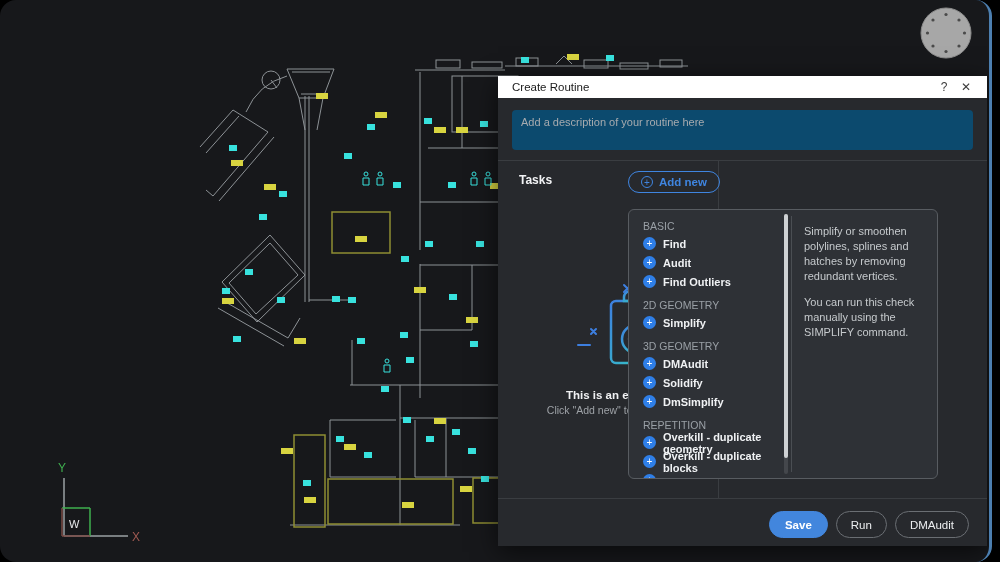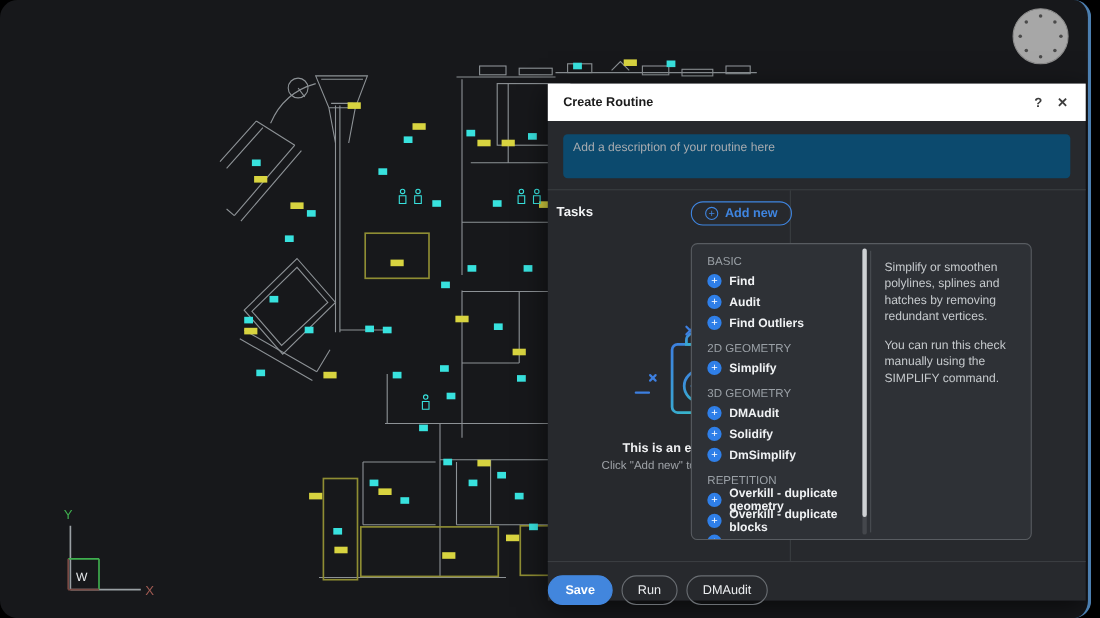--- a/index.html
+++ b/index.html
@@ -12,30 +12,30 @@
   .display{position:absolute;left:0;top:0;width:992px;height:562px;background:#17181b;
     border-radius:16px;border-right:3px solid var(--edge);overflow:hidden;}
   
   .cad{position:absolute;inset:0;}
   .cad svg{position:absolute;left:0;top:0;}
   
   .avatar{position:absolute;right:17px;top:7px;width:52px;height:52px;}
   
   .dialog{position:absolute;left:498px;top:76px;width:489px;height:470px;
     background:var(--dlg-bg);box-shadow:0 6px 24px rgba(0,0,0,.6);font-size:11px;color:#e8eaec;}
-  .titlebar{height:34px;background:#fff;color:#1b1b1b;display:flex;align-items:center;padding:0 10px 0 14px;font-weight:bold;}
+  .titlebar{height:22px;background:#fff;color:#1b1b1b;display:flex;align-items:center;padding:0 10px 0 14px;}
   .titlebar .t{font-size:11.5px;}
   .titlebar .sp{flex:1;}
   .tb-btn{color:#3c3c3c;font-size:12px;width:22px;text-align:center;cursor:default;}
   .desc{margin:12px 14px 10px 14px;height:40px;background:#0c4a6e;border-radius:4px;
     padding:6px 9px;color:#a7abaf;font-size:11px;}
   .hdiv{height:1px;background:#3a3d41;}
   .panes{position:relative;height:337px;}
   .vdiv{position:absolute;left:220px;top:0;bottom:0;width:1px;background:#3a3d41;}
-  .tasks-row{display:flex;align-items:center;padding:12px 0 0 8px;}
+  .tasks-row{display:flex;align-items:center;padding:12px 0 0 21px;}
   .tasks-label{font-weight:bold;font-size:12px;color:#f2f3f5;}
   .addnew{position:absolute;left:130px;top:10px;height:22px;padding:0 12px;border:1px solid var(--accent);
     border-radius:12px;color:var(--accent);display:flex;align-items:center;gap:6px;background:transparent;
     font-size:11.5px;font-weight:bold;cursor:pointer;}
   .addnew .plus{display:inline-block;width:12px;height:12px;border:1px solid var(--accent);border-radius:50%;
     line-height:11px;text-align:center;font-size:10px;font-weight:normal;}
   
   .empty{position:absolute;left:8px;top:122px;width:210px;text-align:center;}
   .empty .e-title{font-weight:bold;font-size:11.5px;color:#f0f1f3;margin-top:6px;white-space:nowrap;}
   .empty .e-sub{color:#9ea2a7;font-size:10.5px;margin-top:3px;white-space:nowrap;}
@@ -48,21 +48,21 @@
   .m-item{display:flex;align-items:center;gap:7px;height:19px;cursor:pointer;color:#f0f2f4;font-size:11px;font-weight:bold;}
   .m-ico{width:13px;height:13px;border-radius:50%;background:#2f7fe8;color:#fff;font-size:10px;line-height:13px;
     text-align:center;font-weight:normal;flex:none;}
   .sbar{width:10px;padding:4px 3px;background:transparent;}
   .sbar .track{width:4px;height:100%;background:#44474c;border-radius:2px;position:relative;}
   .sbar .thumb{position:absolute;left:0;top:0;width:4px;height:94%;background:#ced1d4;border-radius:2px;}
   .tipsep{width:1px;background:#4a4e53;margin:6px 0;}
   .tip{flex:1;padding:14px 12px 0 12px;color:#c6cacd;font-size:11px;line-height:1.35;}
   .tip p + p{margin-top:12px;}
   
-  .footer{height:51px;display:flex;align-items:center;gap:8px;padding-right:18px;}
+  .footer{height:51px;display:flex;align-items:center;justify-content:flex-end;gap:8px;padding-right:18px;}
   .btn{height:27px;border-radius:14px;border:1px solid #6a6e73;background:transparent;color:#eceef0;
     padding:0 14px;font-size:11.5px;cursor:pointer;}
   .btn.primary{background:var(--save);border-color:var(--save);color:#fff;font-weight:bold;padding:0 15px;}
 </style>
 </head>
 <body>
 
 <div class="display">
 
   <div class="cad">

